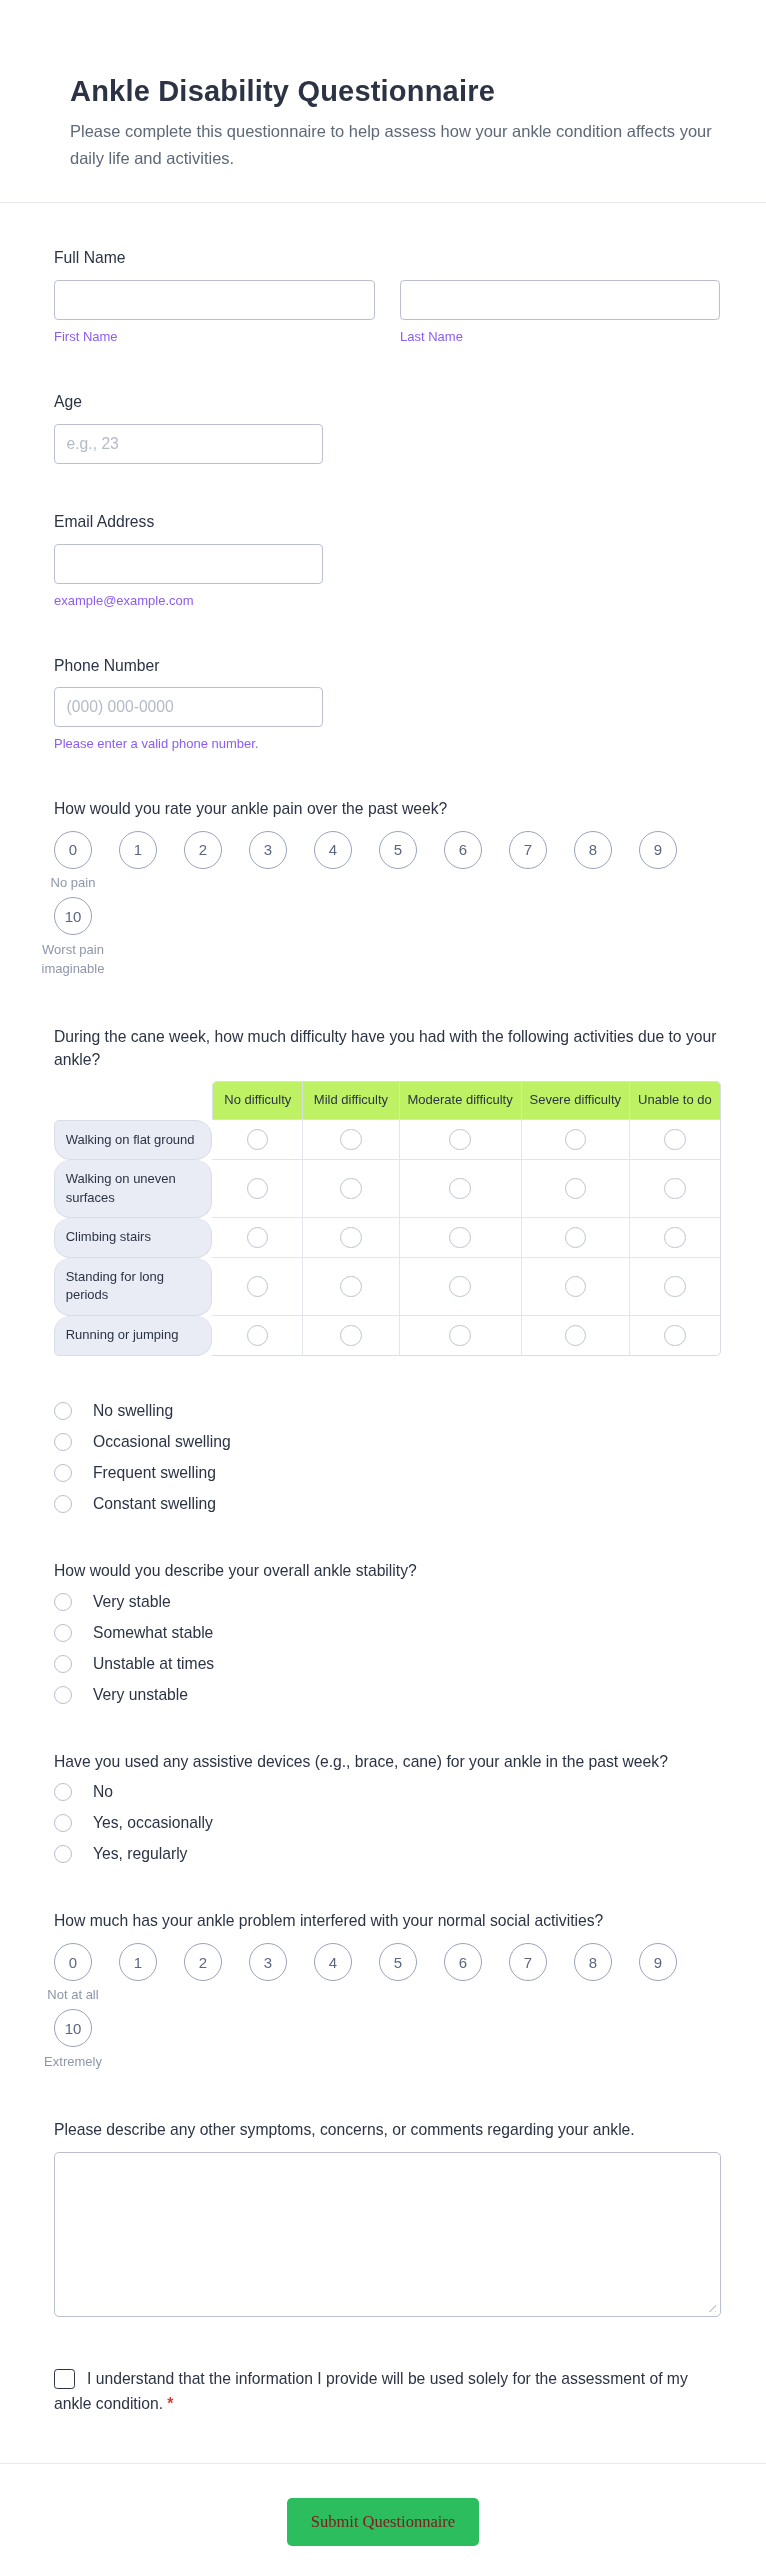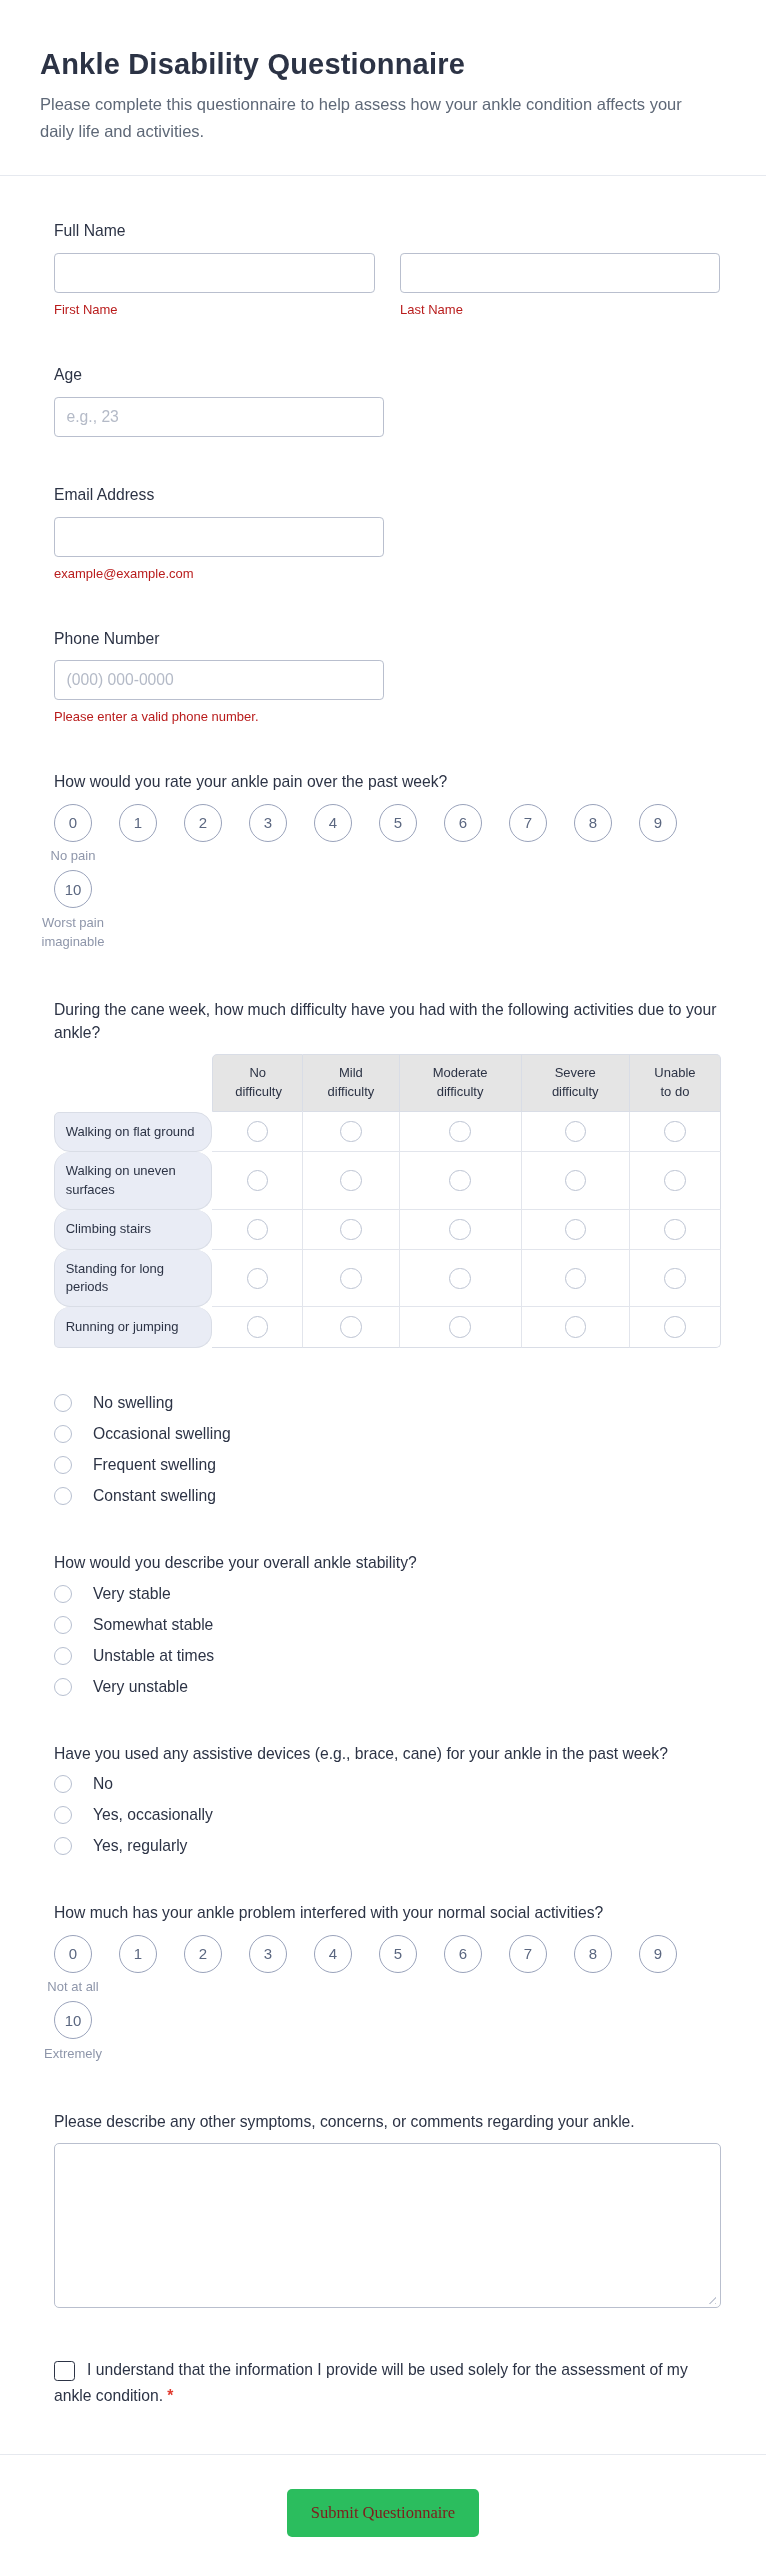--- a/index.html
+++ b/index.html
@@ -2,22 +2,23 @@
 <html style="font-size:13px"><head>
 <meta charset="utf-8">
 <style>
   html,body{margin:0;padding:0;background:#ffffff;}
   body{
     width:766px;
     font-family:"Liberation Sans", sans-serif;
     color:#2c3345;
   }
   .form-header{
-    padding:48px 46px 31px 40px;
+    padding:48px 46px 31px 70px;
     border-bottom:0.8px solid #e6e9ef;
+    margin-top:27px;
   }
   .form-title{
     font-size:29px;
     font-weight:600;
     margin:0 0 10px 0;
     color:#2c3345;
     letter-spacing:0.2px;
   }
   .form-subtitle{
     font-size:16.5px;
@@ -29,53 +30,53 @@
   .q{margin-bottom:46px;}
   .q-label{
     font-size:15.7px;
     font-weight:500;
     line-height:23px;
     color:#2c3345;
     margin-bottom:10.7px;
     max-width:667px;
   }
   .text-input{
-    width:330px;height:40px;
+    width:269px;height:40px;
     border:0.8px solid #b9bfce;border-radius:4.1px;
     font-size:15.7px;color:#2c3345;
     padding:0 11.5px;box-sizing:border-box;
     background:#fff;outline:none;
     font-family:"Liberation Sans", sans-serif;
   }
   .text-input::placeholder{color:#b4bac7;}
   .name-row{display:flex;gap:25px;}
   .name-col{width:321px;}
-  .sublabel{font-size:13px;color:#b91c1c;margin-top:9px;}
+  .sublabel{font-size:13px;color:#8b5cf6;margin-top:9px;}
   
   .scale-row{display:flex;gap:27px;}
   .scale-row.row2{margin-top:7.4px;}
   .scale-circle{
     width:38px;height:38px;box-sizing:border-box;
     border:0.8px solid #9aa3bb;border-radius:50%;
     display:flex;align-items:center;justify-content:center;
     font-size:15px;color:#5b6780;background:#fff;cursor:pointer;
   }
   .scale-caption{width:38px;display:flex;justify-content:center;margin-top:5.8px;}
   .scale-caption span{font-size:13px;color:#8e96aa;white-space:nowrap;}
   .scale-caption.wide span{white-space:normal;width:79px;text-align:center;line-height:1.45;}
   
   .matrix-table{
     border-collapse:separate;border-spacing:0;
     table-layout:fixed;width:667px;font-size:13px;
   }
   .matrix-table th,.matrix-table td{box-sizing:border-box;}
   .matrix-table th.corner{background:none;border:none;}
   .matrix-table th.mcol{
-    background:#e5e5e5;color:#2c3345;font-weight:400;
-    text-align:center;padding:9px 22px;line-height:1.45;
+    background:#bef264;color:#2c3345;font-weight:400;
+    text-align:center;padding:9px 3px;line-height:1.45;
     border-top:0.8px solid #d9dde6;border-right:0.8px solid #d9dde6;border-bottom:0.8px solid #d9dde6;
   }
   .matrix-table th.mcol:nth-child(2){border-left:0.8px solid #d9dde6;border-top-left-radius:5px;}
   .matrix-table th.mcol:last-child{border-top-right-radius:5px;}
   .matrix-table td.mrow{
     background:#e9ecf5;padding:10px 6.6px 10px 10.7px;line-height:1.4;
     border-left:0.8px solid #d9dde6;border-right:0.8px solid #d9dde6;border-bottom:0.8px solid #d9dde6;border-radius:16px;
   }
   .matrix-table tbody tr:first-child td.mrow{border-top:0.8px solid #d9dde6;border-top-left-radius:5px;}
   .matrix-table tbody tr:last-child td.mrow{border-bottom-left-radius:5px;}

